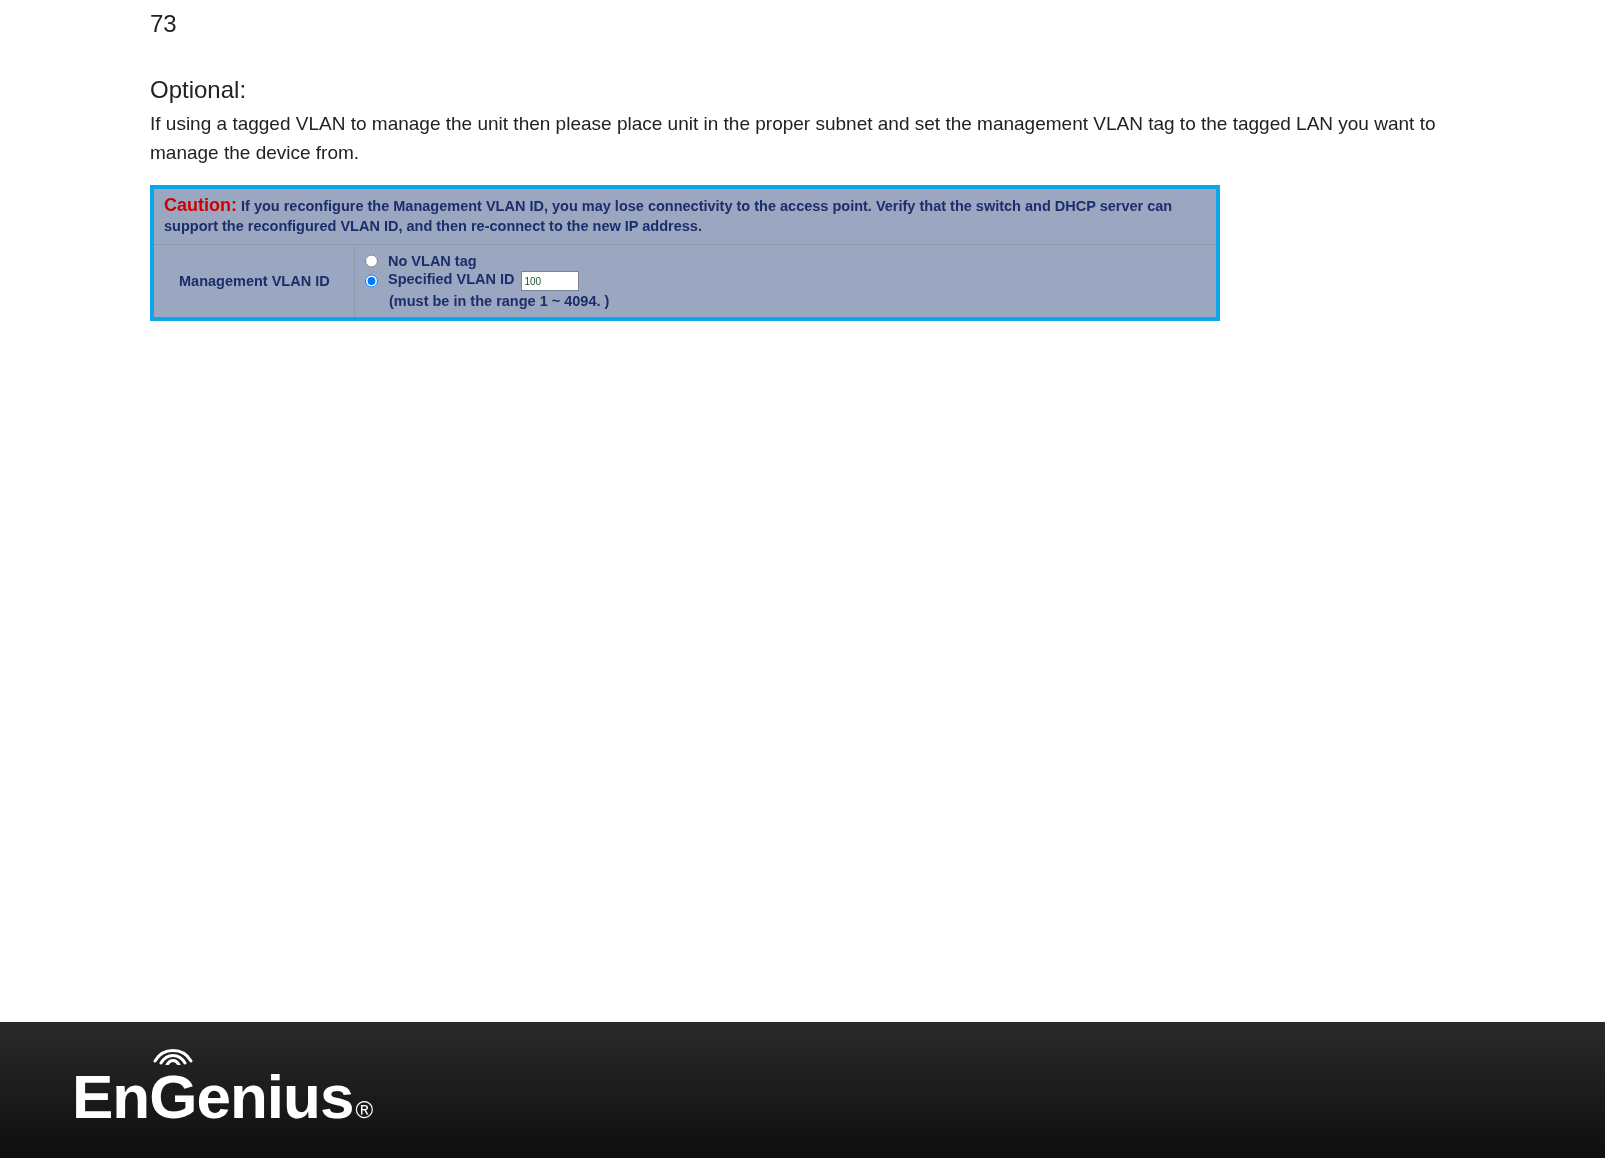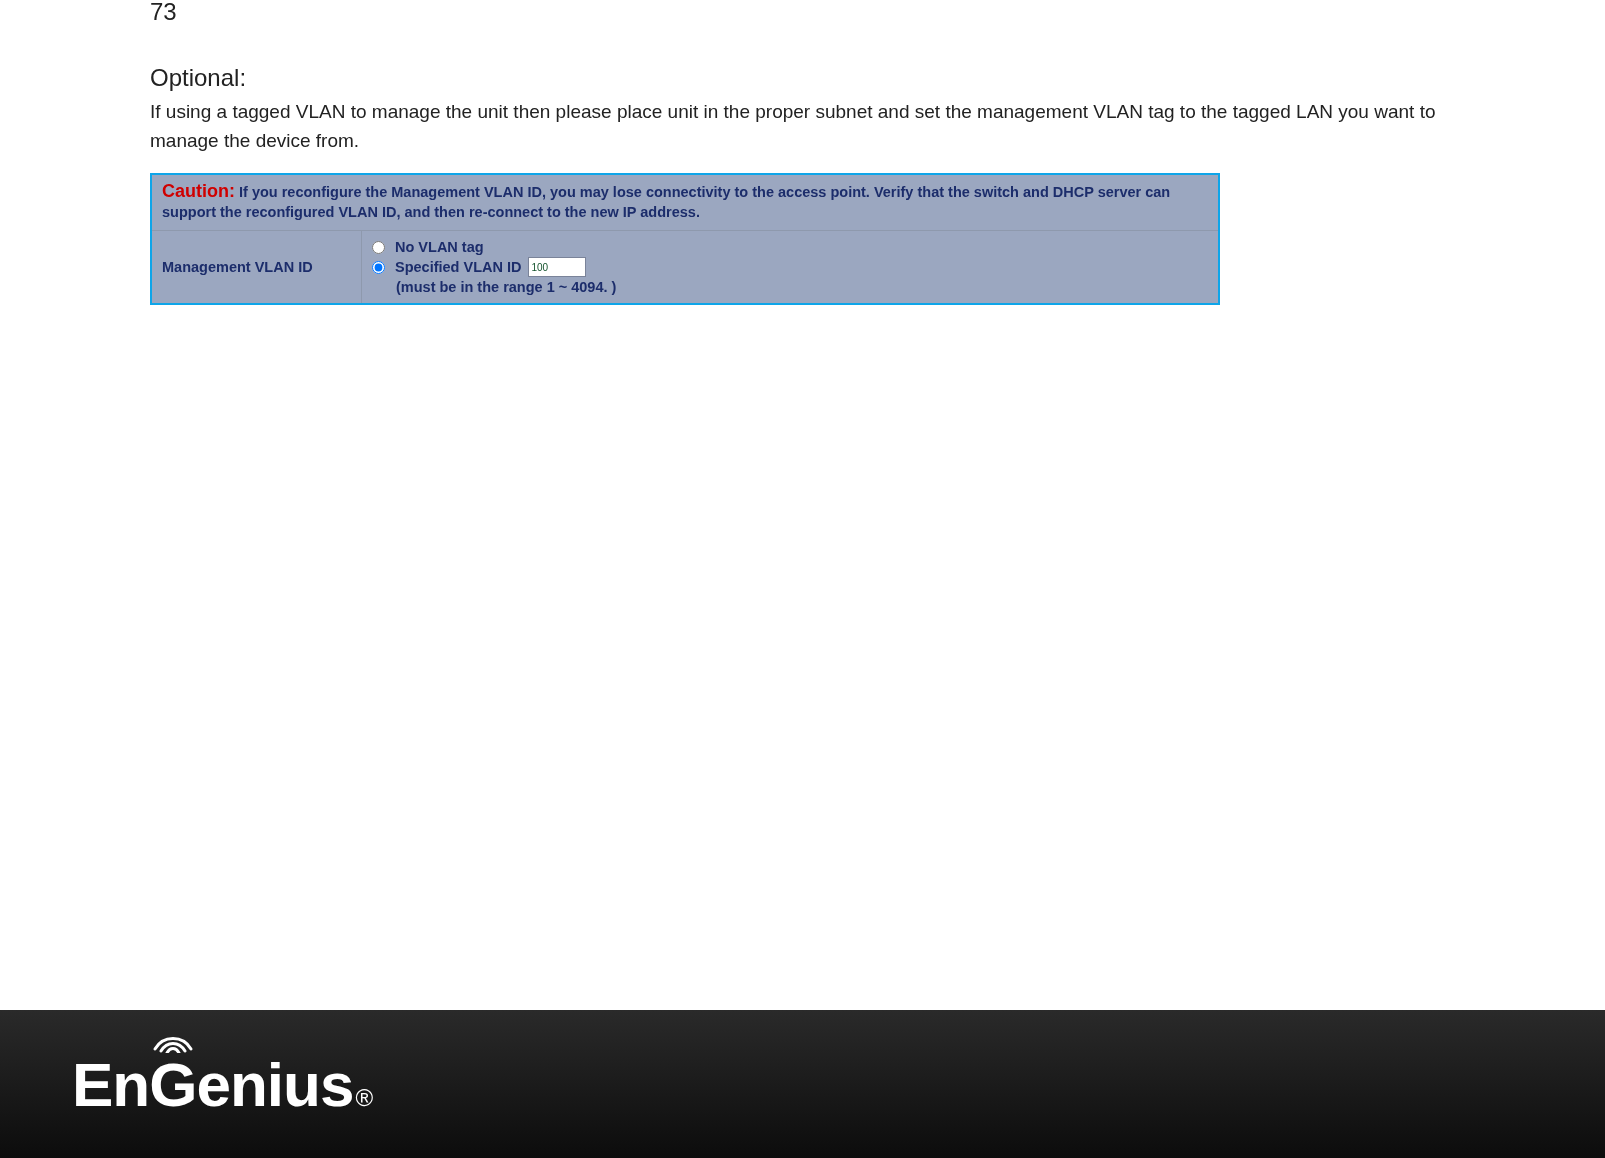--- a/index.html
+++ b/index.html
@@ -1,29 +1,29 @@
 <!DOCTYPE html>
 <html><head>
 <meta charset="utf-8">
 <style>
   * { box-sizing: border-box; margin: 0; padding: 0; }
   html, body { width: 1605px; height: 1158px; font-family: "Segoe UI", Arial, sans-serif; background: #fff; color: #222; }
   .page { position: relative; width: 1605px; height: 1158px; }
   .content { padding: 0 150px; }
-  .page-number { font-size: 24px; font-weight: 400; color: #222; margin-top: 0; padding-top: 0; line-height: 1; }
+  .page-number { font-size: 24px; font-weight: 400; color: #222; margin-top: 12px; padding-top: 0; line-height: 1; }
   .optional-label { font-size: 24px; margin-top: 40px; }
   .body-text { font-size: 19px; line-height: 1.5; margin-top: 6px; max-width: 1320px; }
-  .panel { margin-top: 18px; width: 1070px; border: 2px solid #0ea5e9; }
+  .panel { margin-top: 18px; width: 1070px; border: 4px solid #0ea5e9; }
   .caution-bar { background: #9ba7c0; padding: 6px 10px 8px 10px; border-bottom: 1px solid #8e99ad; }
   .caution-label { color: #d00000; font-weight: bold; font-size: 18px; }
   .caution-text { color: #1c2d6b; font-weight: bold; font-size: 14.5px; line-height: 1.35; }
   .row { display: flex; background: #9ba7c0; }
-  .row-label-cell { width: 210px; padding: 26px 10px; color: #1c2d6b; font-weight: bold; font-size: 14.5px; border-right: 1px solid #8e99ad; display: flex; align-items: center; }
+  .row-label-cell { width: 186px; padding: 26px 10px; color: #1c2d6b; font-weight: bold; font-size: 14.5px; border-right: 1px solid #8e99ad; display: flex; align-items: center; margin-left: 15px; }
   .row-input-cell { flex: 1; background: #9ba7c0; padding: 6px 10px 8px 10px; font-size: 14.5px; color: #1c2d6b; font-weight: bold; }
-  .radio-line { display: flex; align-items: center; gap: 6px; margin: 2px 0; }
+  .radio-line { display: flex; gap: 6px; margin: 2px 0; }
   .radio-line input[type="radio"] { margin: 0 4px 0 0; }
   .radio-line input[type="text"] { width: 58px; height: 20px; font-size: 10px; font-weight: normal; color: #14532d; padding: 1px 3px; border: 1px solid #7a8399; background: #fff; }
   .hint { margin-left: 24px; margin-top: 2px; }
   .footer { position: absolute; left: 0; bottom: 0; width: 1605px; height: 148px; background: linear-gradient(to bottom, #2a2a2a 0%, #0c0c0c 100%); display: flex; align-items: center; padding-left: 72px; }
   .logo { color: #fff; display: flex; align-items: baseline; font-weight: 700; font-size: 62px; letter-spacing: -1px; font-family: Arial, Helvetica, sans-serif; }
   .logo .g-wrap { position: relative; display: inline-block; }
   .logo .g-wrap svg { position: absolute; left: 50%; transform: translateX(-50%); top: -22px; }
   .logo .reg { font-size: 24px; vertical-align: super; margin-left: 2px; font-weight: 400; }
 </style>
 </head>

